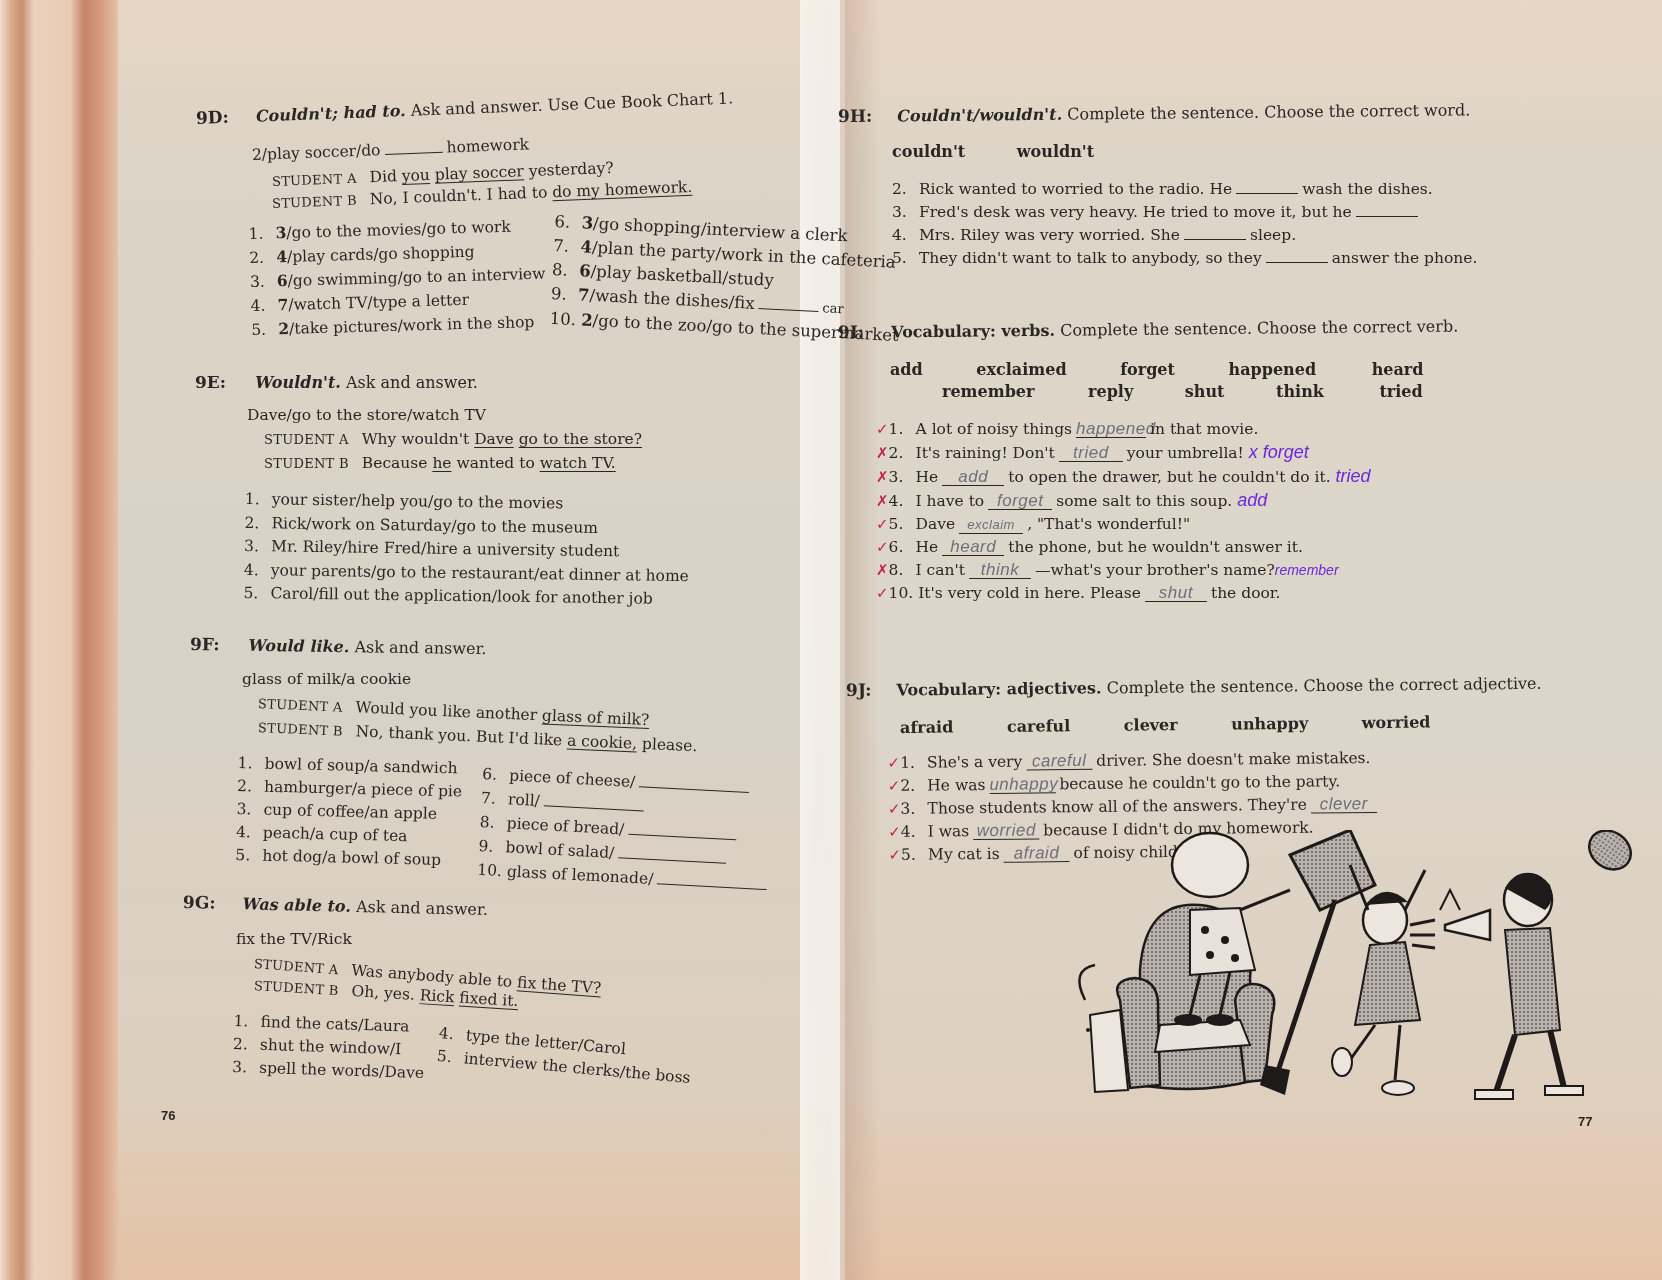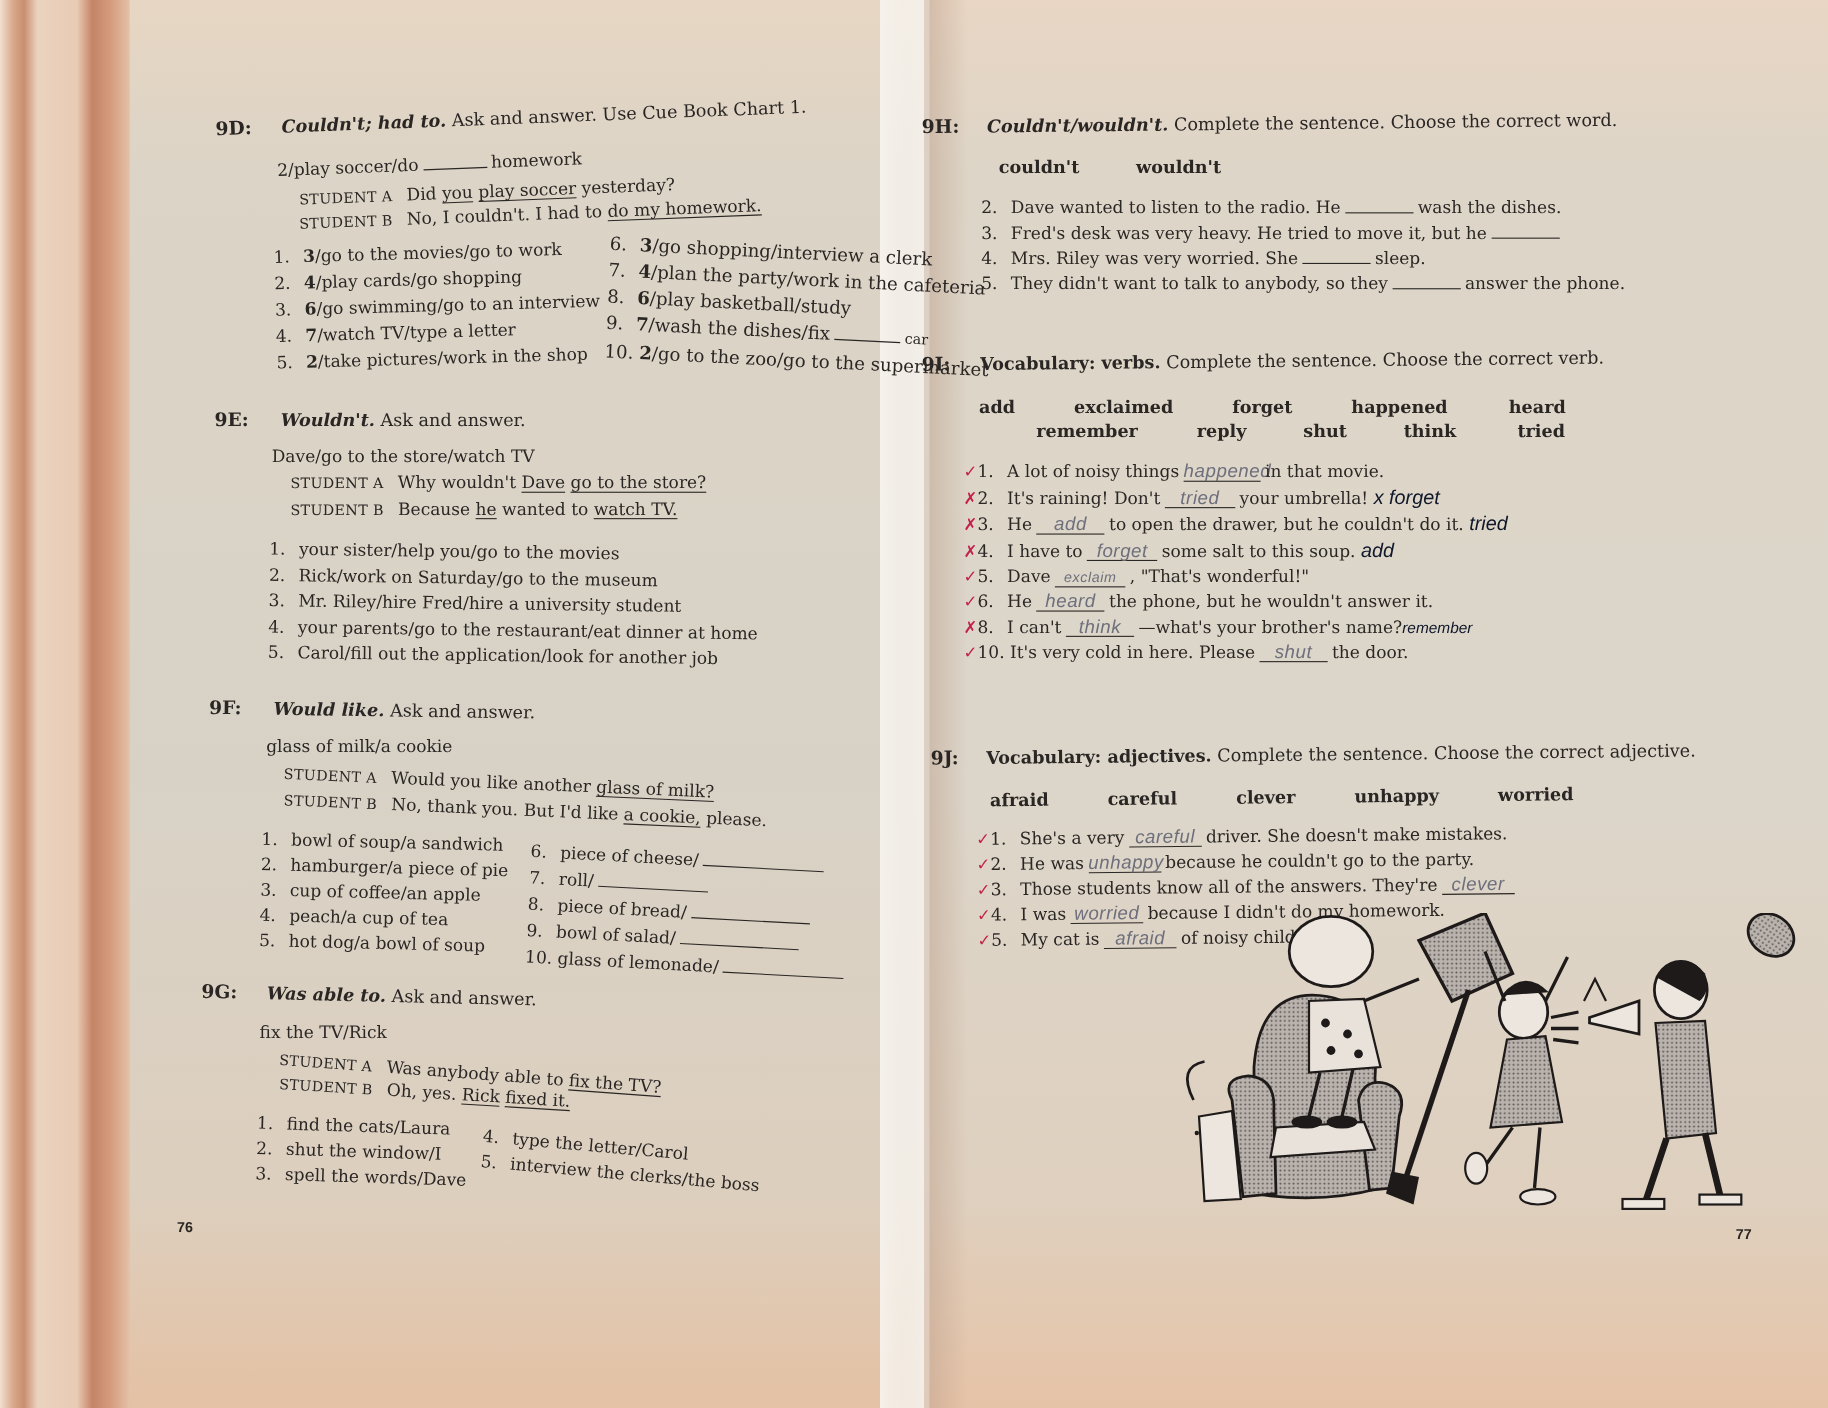--- a/index.html
+++ b/index.html
@@ -50,21 +50,21 @@
     .u { text-decoration: underline; text-underline-offset: 3px; }
     .blank { display: inline-block; border-bottom: 1.5px solid #2a2624; vertical-align: baseline; height: 1px; margin: 0 4px; }
     .list { font-size: 15.5px; line-height: 23px; }
     .list li { list-style: none; }
     .num { display: inline-block; min-width: 22px; }
     .wordbank { font-weight: bold; font-size: 16px; }
     .pg-num { font-family: "Liberation Sans", sans-serif; font-weight: bold; font-size: 13px; }
 
     
     .hw-pencil { font-family: "Liberation Sans", sans-serif; color: #6e6f7c; font-size: 17px; font-style: italic; letter-spacing: 0.5px; }
-    .hw-red { font-family: "Liberation Sans", sans-serif; color: #0f172a; font-size: 18px; font-style: italic; }
+    .hw-red { font-family: "Liberation Sans", sans-serif; color: #6d28d9; font-size: 18px; font-style: italic; }
     .mark { font-family: "DejaVu Sans", sans-serif; color: #c3214a; font-size: 15px; }
     .answer-blank {
       display: inline-block; border-bottom: 1.5px solid #2a2624; text-align: center;
       line-height: 16px; margin: 0 4px; vertical-align: baseline;
     }
 
     .rot-1 { transform: rotate(-2.2deg); transform-origin: left center; }
     .rot-2 { transform: rotate(-1.6deg); transform-origin: left center; }
     .rot-3 { transform: rotate(1.3deg); transform-origin: left center; }
     .rot-4 { transform: rotate(2.5deg); transform-origin: left center; }
@@ -209,26 +209,26 @@
   </ul>
 </div>
 
 <div class="abs pg-num" style="left:161px; top:1108px;">76</div>
 
 <div>
   <div class="abs rot-r" style="left:838px; top:106px;">
     <span class="sec-label">9H:</span>
     <span class="sec-title" style="margin-left:20px;"><b>Couldn't/wouldn't.</b> <span>Complete the sentence. Choose the correct word.</span></span>
   </div>
-  <div class="abs wordbank" style="left:892px; top:142px;margin-left:16px;">
+  <div class="abs wordbank" style="left:892px; top:142px;">
     <span>couldn't</span>
     <span style="margin-left:46px;">wouldn't</span>
   </div>
   <div class="abs line" style="left:892px; top:178px; line-height:23px;">
-    <div><span class="num">2.</span> <span>Dave wanted to listen to the radio. He</span><span class="blank" style="width:62px;"></span><span>wash the dishes.</span></div>
+    <div><span class="num">2.</span> <span>Rick wanted to worried to the radio. He</span><span class="blank" style="width:62px;"></span><span>wash the dishes.</span></div>
     <div><span class="num">3.</span> <span>Fred's desk was very heavy. He tried to move it, but he</span><span class="blank" style="width:62px;"></span><span></span></div>
     <div><span class="num">4.</span> <span>Mrs. Riley was very worried. She</span><span class="blank" style="width:62px;"></span><span>sleep.</span></div>
     <div><span class="num">5.</span> <span>They didn't want to talk to anybody, so they</span><span class="blank" style="width:62px;"></span><span>answer the phone.</span></div>
   </div>
 </div>
 
 <div>
   <div class="abs rot-r" style="left:838px; top:322px;">
     <span class="sec-label">9I:</span>
     <span class="sec-title" style="margin-left:22px;"><b class="bold-up">Vocabulary: verbs.</b> <span>Complete the sentence. Choose the correct verb.</span></span>

